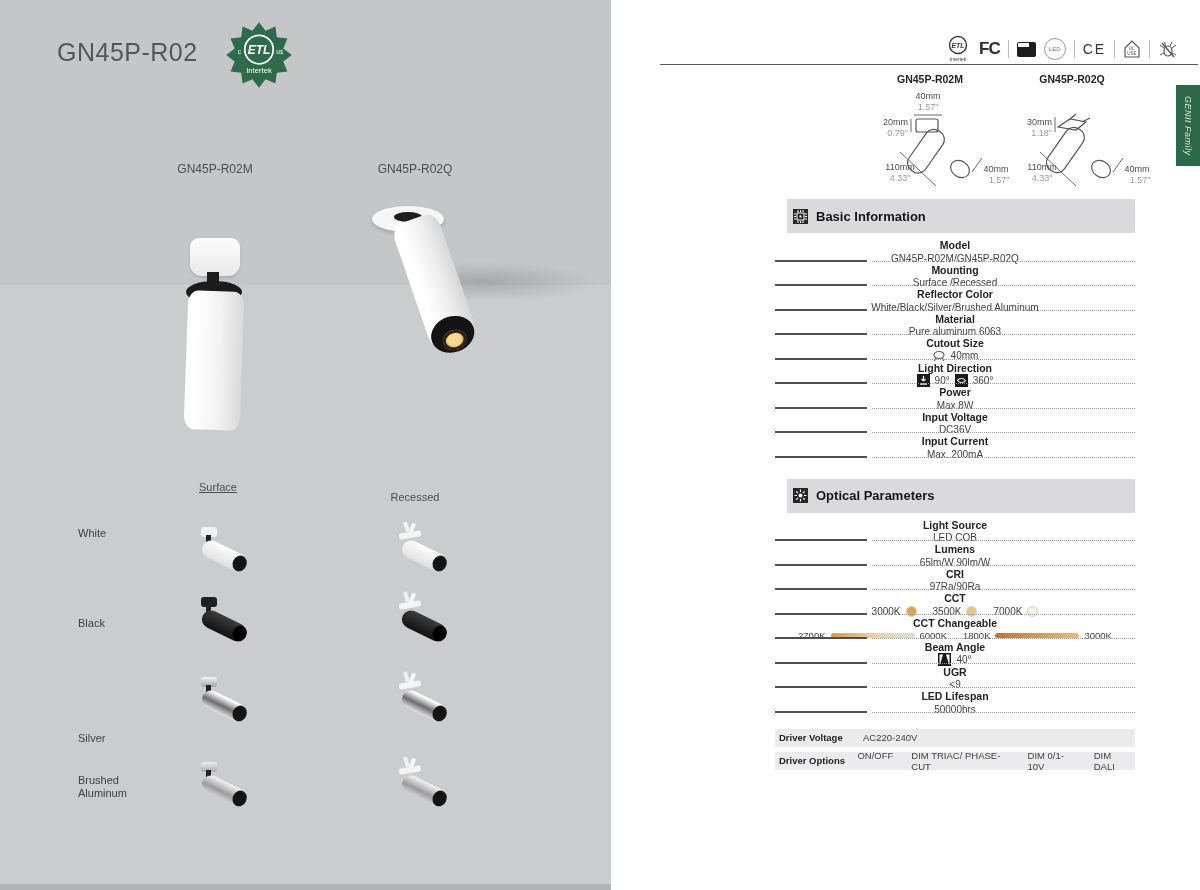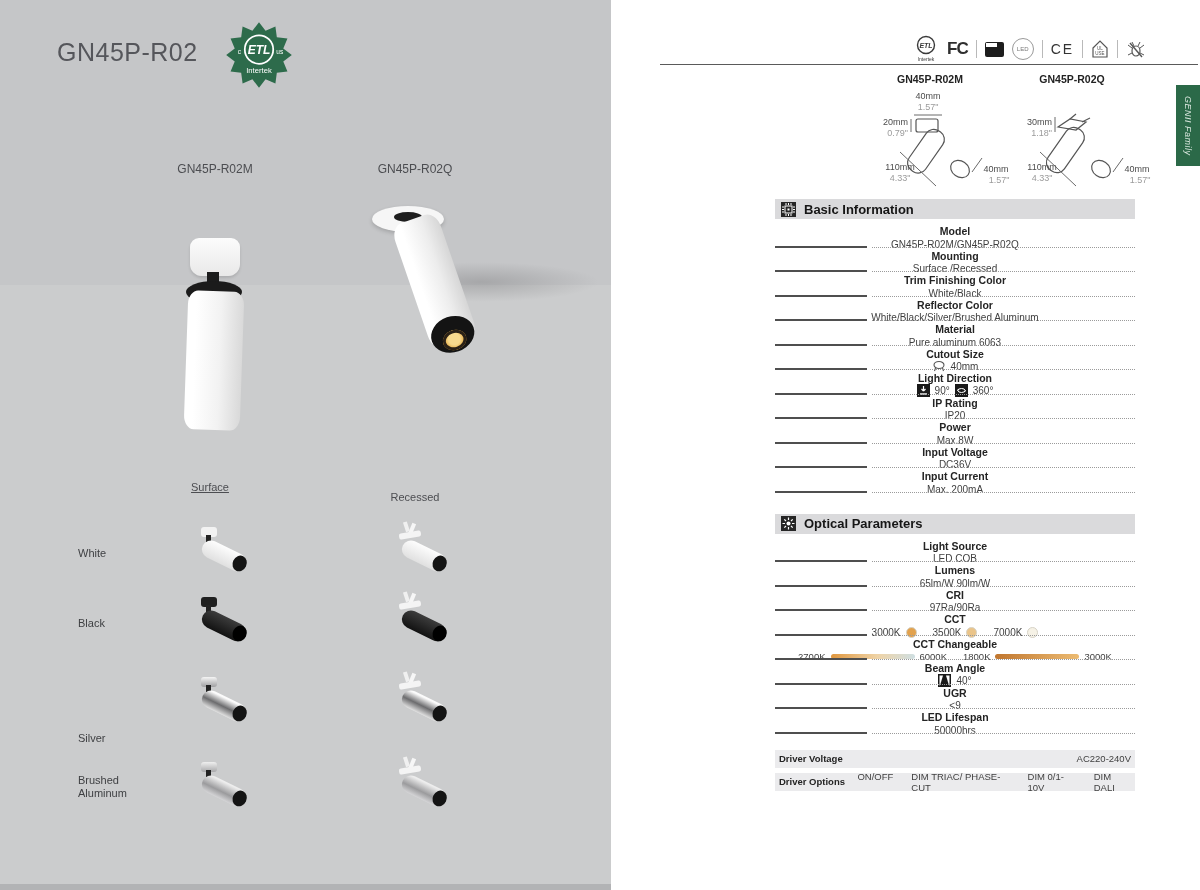--- a/index.html
+++ b/index.html
@@ -44,58 +44,58 @@
   .v-white .t-body{background:linear-gradient(180deg,#fdfdfd,#e0e0e0);}
   .v-black .t-body{background:linear-gradient(180deg,#3c3c3c,#121212);}
   .v-black .t-face{background:#000;}
   .v-black .t-canopy{background:#1f1f1f;}
   .v-silver .t-body{background:linear-gradient(180deg,#fbfbfb 8%,#6c6c6e 55%,#e2e2e2);}
   .v-silver .t-canopy{background:linear-gradient(180deg,#f5f5f5,#9f9fa1);}
   .v-brushed .t-body{background:linear-gradient(180deg,#ededed 6%,#9b9b9d 60%,#d5d5d7);}
   .v-brushed .t-canopy{background:linear-gradient(180deg,#efefef,#a8a8aa);}
 
   
-  .cert-row{position:absolute;left:913px;top:34px;height:30px;display:flex;align-items:center;gap:8px;color:#4a4a4a;}
+  .cert-row{position:absolute;left:945px;top:34px;height:30px;display:flex;align-items:center;gap:8px;color:#4a4a4a;}
   .cert-sep{width:1px;height:18px;background:#b9b9b9;}
   .fcc-text{font-size:17px;font-weight:bold;letter-spacing:-1px;color:#2e2e2e;}
   .led-circle{width:20px;height:20px;border:1px solid #9a9a9a;border-radius:50%;display:flex;align-items:center;justify-content:center;font-size:6px;color:#777;}
   .ce-text{font-size:14px;letter-spacing:2px;color:#333;}
   .box-icon{width:19px;height:15px;background:#1d1d1d;border-radius:2px;position:relative;}
   .box-icon::after{content:"";position:absolute;left:1px;top:1px;width:11px;height:4px;background:#fff;}
   .top-rule{position:absolute;left:660px;top:64px;width:538px;height:1px;background:#5a5a5a;}
 
   .gen-tab{position:absolute;left:1176px;top:85px;width:24px;height:81px;background:#2b6948;display:flex;align-items:center;justify-content:center;}
   .gen-tab span{writing-mode:vertical-rl;font-size:9px;font-style:italic;color:#d9e7de;letter-spacing:.5px;}
 
   .diagram{position:absolute;top:72px;width:170px;height:124px;}
   .diagram text{fill:#4c4c4c;font-size:9px;font-family:"Liberation Sans",sans-serif;}
   .diagram text.d-name{font-size:10.5px;font-weight:bold;fill:#222;}
   .diagram text.d-in{fill:#9b9b9b;}
   .diagram .ln{stroke:#6a6a6a;stroke-width:1;fill:none;}
   .diagram .sh{stroke:#555;stroke-width:1.2;fill:none;}
 
   .spec-col{position:absolute;left:775px;top:199px;width:360px;}
-  .sec{display:flex;align-items:center;gap:8px;background:#dadadc;height:18px;padding:1px 6px;}
+  .sec{display:flex;align-items:center;gap:8px;background:#dadadc;height:18px;padding:8px 6px;margin-left:12px;}
   .sec .ttl{font-size:13px;font-weight:bold;color:#161616;}
   .sec-icon{width:15px;height:15px;}
   .rows{margin-top:6px;}
   .spec-row{position:relative;height:24.5px;display:flex;align-items:center;justify-content:space-between;flex-direction:column;}
   .spec-row::before{content:"";position:absolute;left:0;bottom:2px;width:92px;height:2px;background:#4f4f4f;}
   .spec-row::after{content:"";position:absolute;left:97px;right:0;bottom:2px;border-bottom:1px dotted #9b9b9b;}
   .spec-row .lbl{font-size:10.5px;font-weight:bold;color:#242424;}
   .spec-row .val{font-size:10px;color:#3f3f3f;display:flex;align-items:center;gap:5px;}
   .sq-icon{width:13px;height:13px;background:#1a1a1a;display:inline-flex;align-items:center;justify-content:center;}
   .dot{width:9px;height:9px;border-radius:50%;border:1px solid #d6d2c6;display:inline-block;}
   .bar{width:84px;height:5px;border-radius:3px;display:inline-block;}
   .cct-gap{width:6px;display:inline-block;}
   .drv{display:flex;align-items:center;background:#ebebed;height:18px;margin-top:5px;padding:0 4px;font-size:9.5px;}
   .drv .dlbl{width:84px;font-weight:bold;color:#242424;}
   .drv .vals{display:flex;gap:18px;color:#3f3f3f;}
   .mt19{margin-top:19px;}
-  .mt14{margin-top:14px;justify-content:space-between;}
+  .mt14{margin-top:14px;}
 </style>
 </head>
 <body>
 
 <div id="page">
 
   <div class="left-top"></div>
   <div class="left-bottom"></div>
   <div class="left-strip"></div>
 
@@ -124,24 +124,24 @@
     <div class="p2-shadow"></div>
     <div class="p2-trim"></div>
     <div class="p2-hole"></div>
     <div class="p2-body">
       <div class="p2-face">
         <div class="p2-led"></div>
       </div>
     </div>
   </div>
 
-  <div class="mount-label" style="left:160px;text-decoration:underline;">Surface</div>
+  <div class="mount-label" style="left:168px;text-decoration:underline;">Surface</div>
   <div class="mount-label" style="left:365px;margin-top:10px;">Recessed</div>
 
-  <div class="variant-label" style="top:547px;">White</div>
+  <div class="variant-label" style="top:527px;">White</div>
   <div class="variant-label" style="top:617px;">Black</div>
   <div class="variant-label" style="top:732px;">Silver</div>
   <div class="variant-label" style="top:774px;">Brushed Aluminum</div>
 
   <div class="thumb v-white" style="left:175px;top:523px;">
       <div class="t-canopy"></div>
       <div class="t-stem"></div>
       <div class="t-body">
         <div class="t-face"></div>
       </div>
@@ -283,24 +283,20 @@
     <div class="rows">
       <div class="spec-row">
           <span class="lbl">Model</span>
           <span class="val">GN45P-R02M/GN45P-R02Q</span>
         </div>
       <div class="spec-row">
           <span class="lbl">Mounting</span>
           <span class="val">Surface /Recessed</span>
         </div>
       <div class="spec-row">
-          <span class="lbl">Trim Finishing Color</span>
-          <span class="val">White/Black</span>
-        </div>
-      <div class="spec-row">
           <span class="lbl">Reflector Color</span>
           <span class="val">White/Black/Silver/Brushed Aluminum</span>
         </div>
       <div class="spec-row">
           <span class="lbl">Material</span>
           <span class="val">Pure aluminum 6063</span>
         </div>
       <div class="spec-row">
         <span class="lbl">Cutout Size</span>
         <span class="val">
@@ -324,24 +320,20 @@
           <span class="sq-icon">
               <svg width="9" height="9" viewBox="0 0 9 9">
                 <ellipse cx="4.5" cy="4.5" rx="3.5" ry="2" fill="none" stroke="#fff" stroke-width="1"></ellipse>
                 <path d="M0,4.5 L2,3 M9,4.5 L7,6" stroke="#fff" stroke-width="1"></path>
               </svg>
             </span>
           <span>360°</span>
         </span>
       </div>
       <div class="spec-row">
-          <span class="lbl">IP Rating</span>
-          <span class="val">IP20</span>
-        </div>
-      <div class="spec-row">
           <span class="lbl">Power</span>
           <span class="val">Max.8W</span>
         </div>
       <div class="spec-row">
           <span class="lbl">Input Voltage</span>
           <span class="val">DC36V</span>
         </div>
       <div class="spec-row">
           <span class="lbl">Input Current</span>
           <span class="val">Max. 200mA</span>

